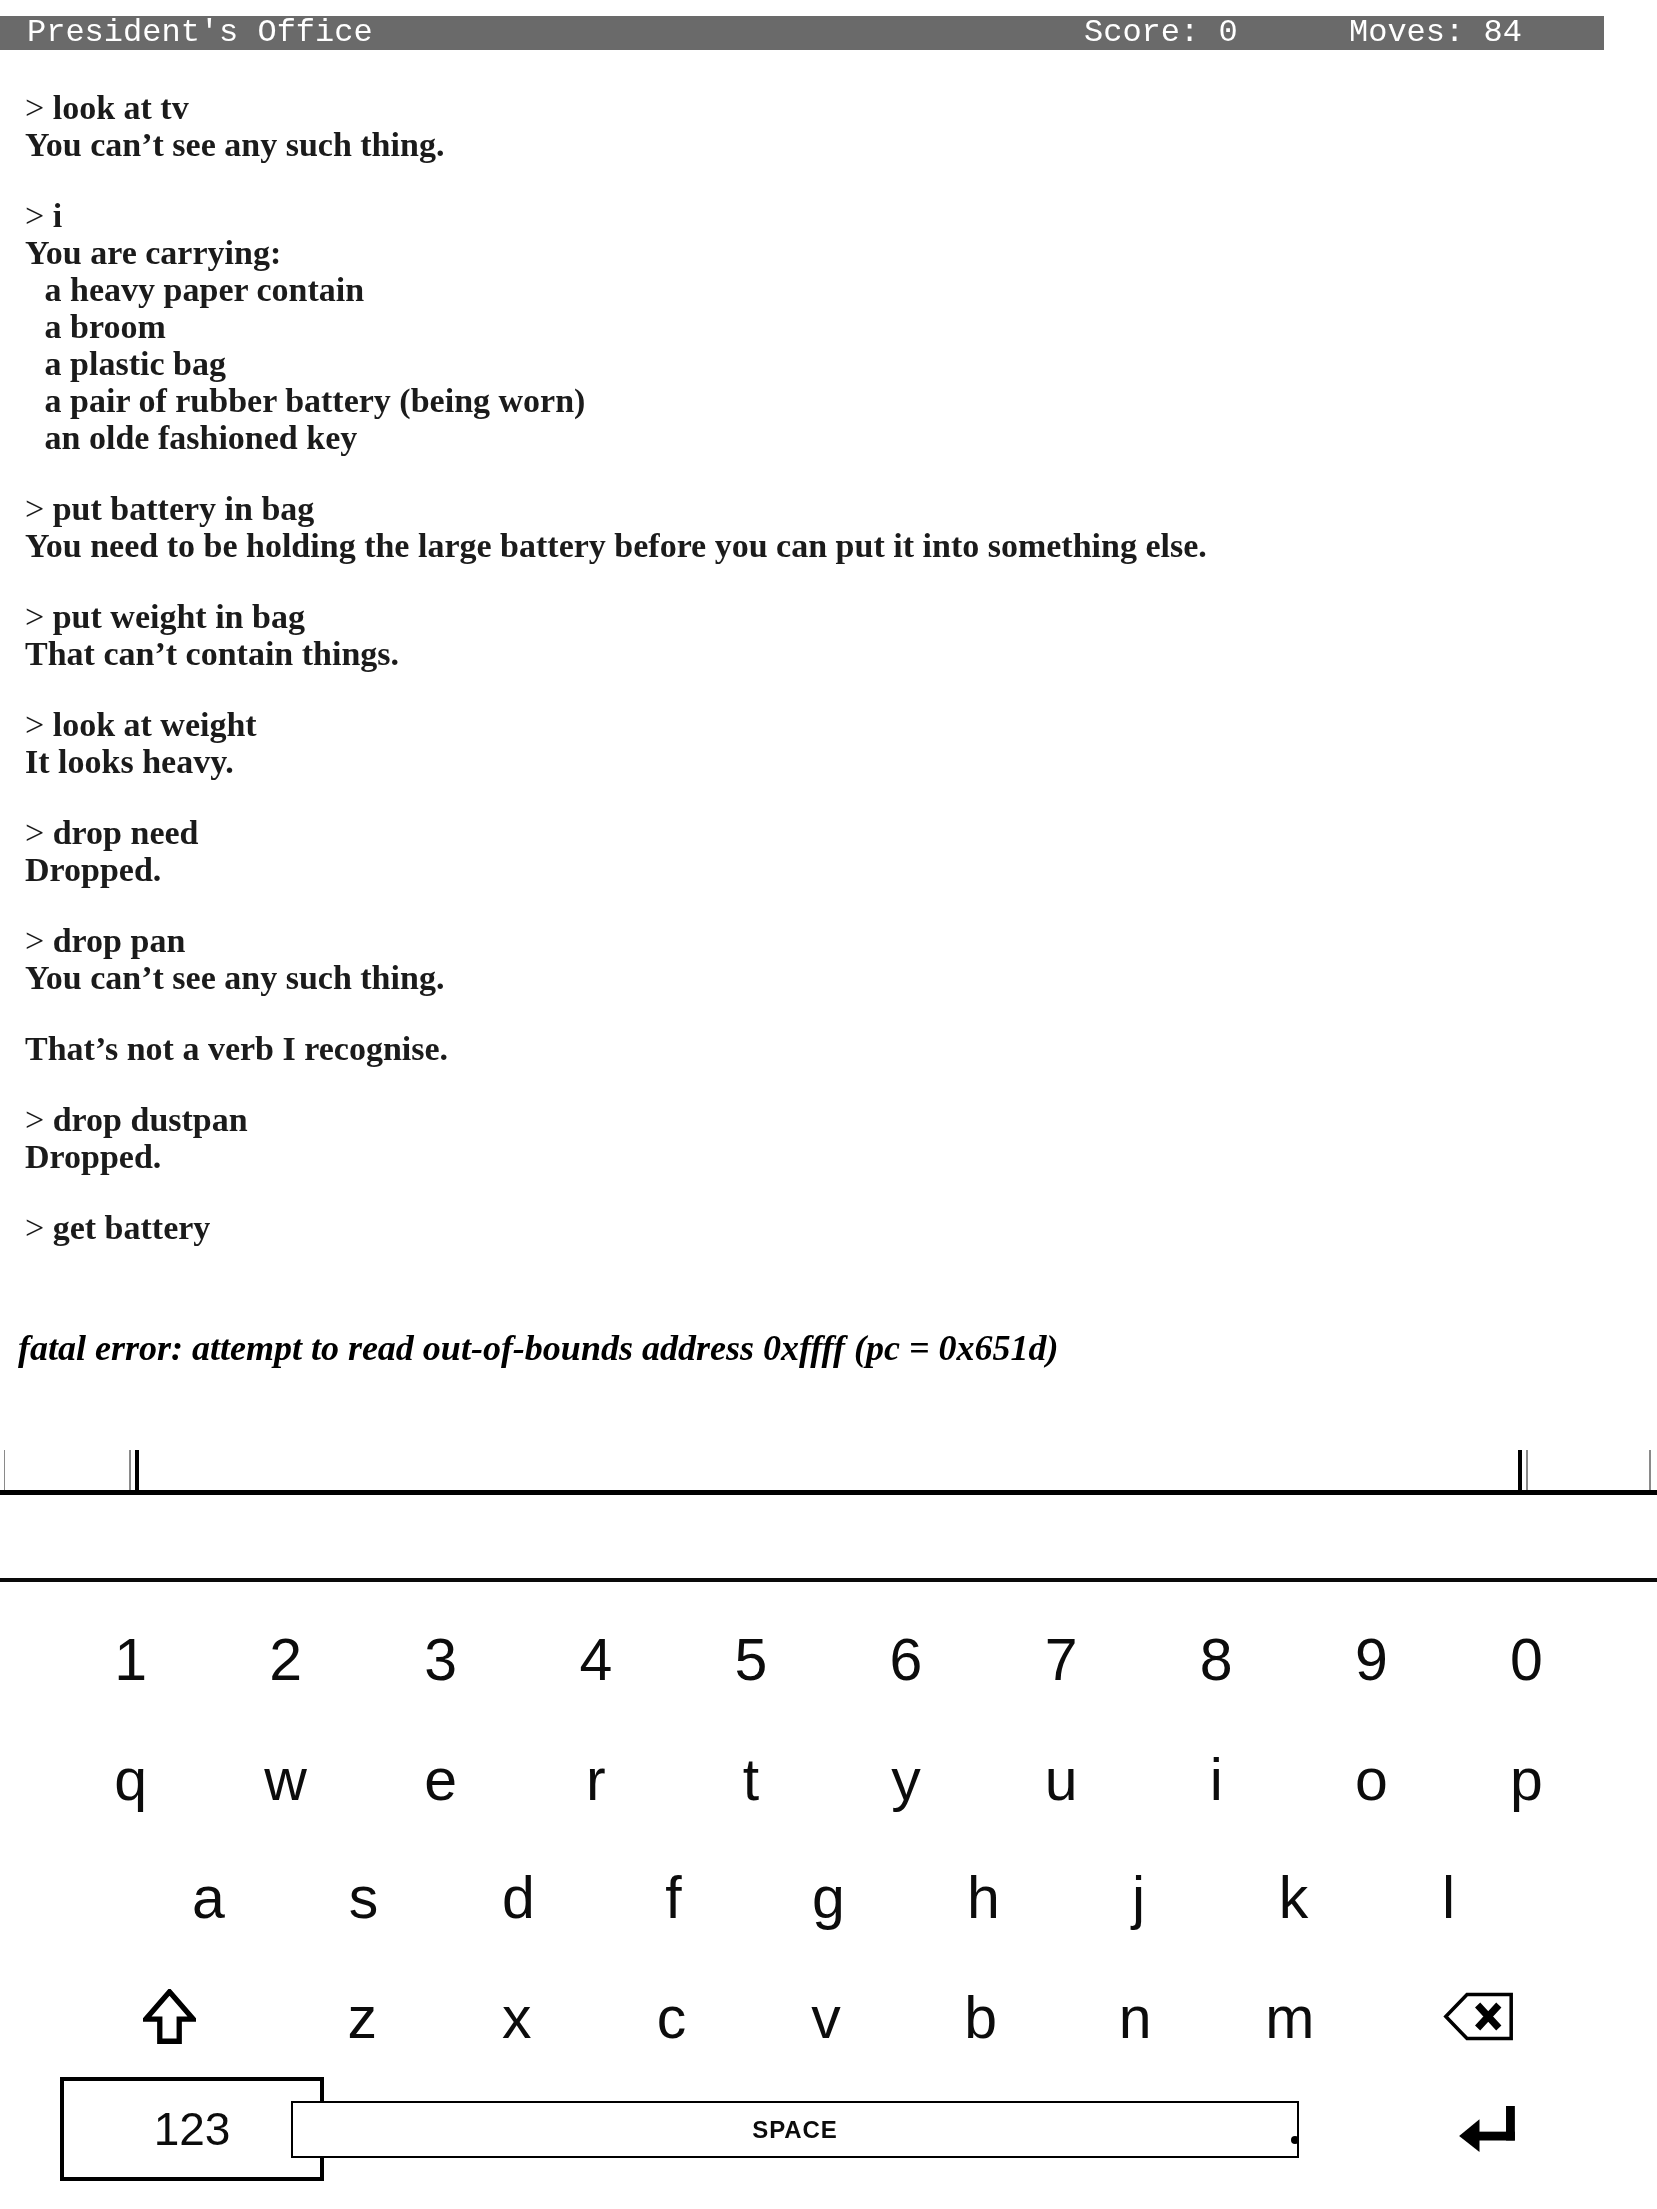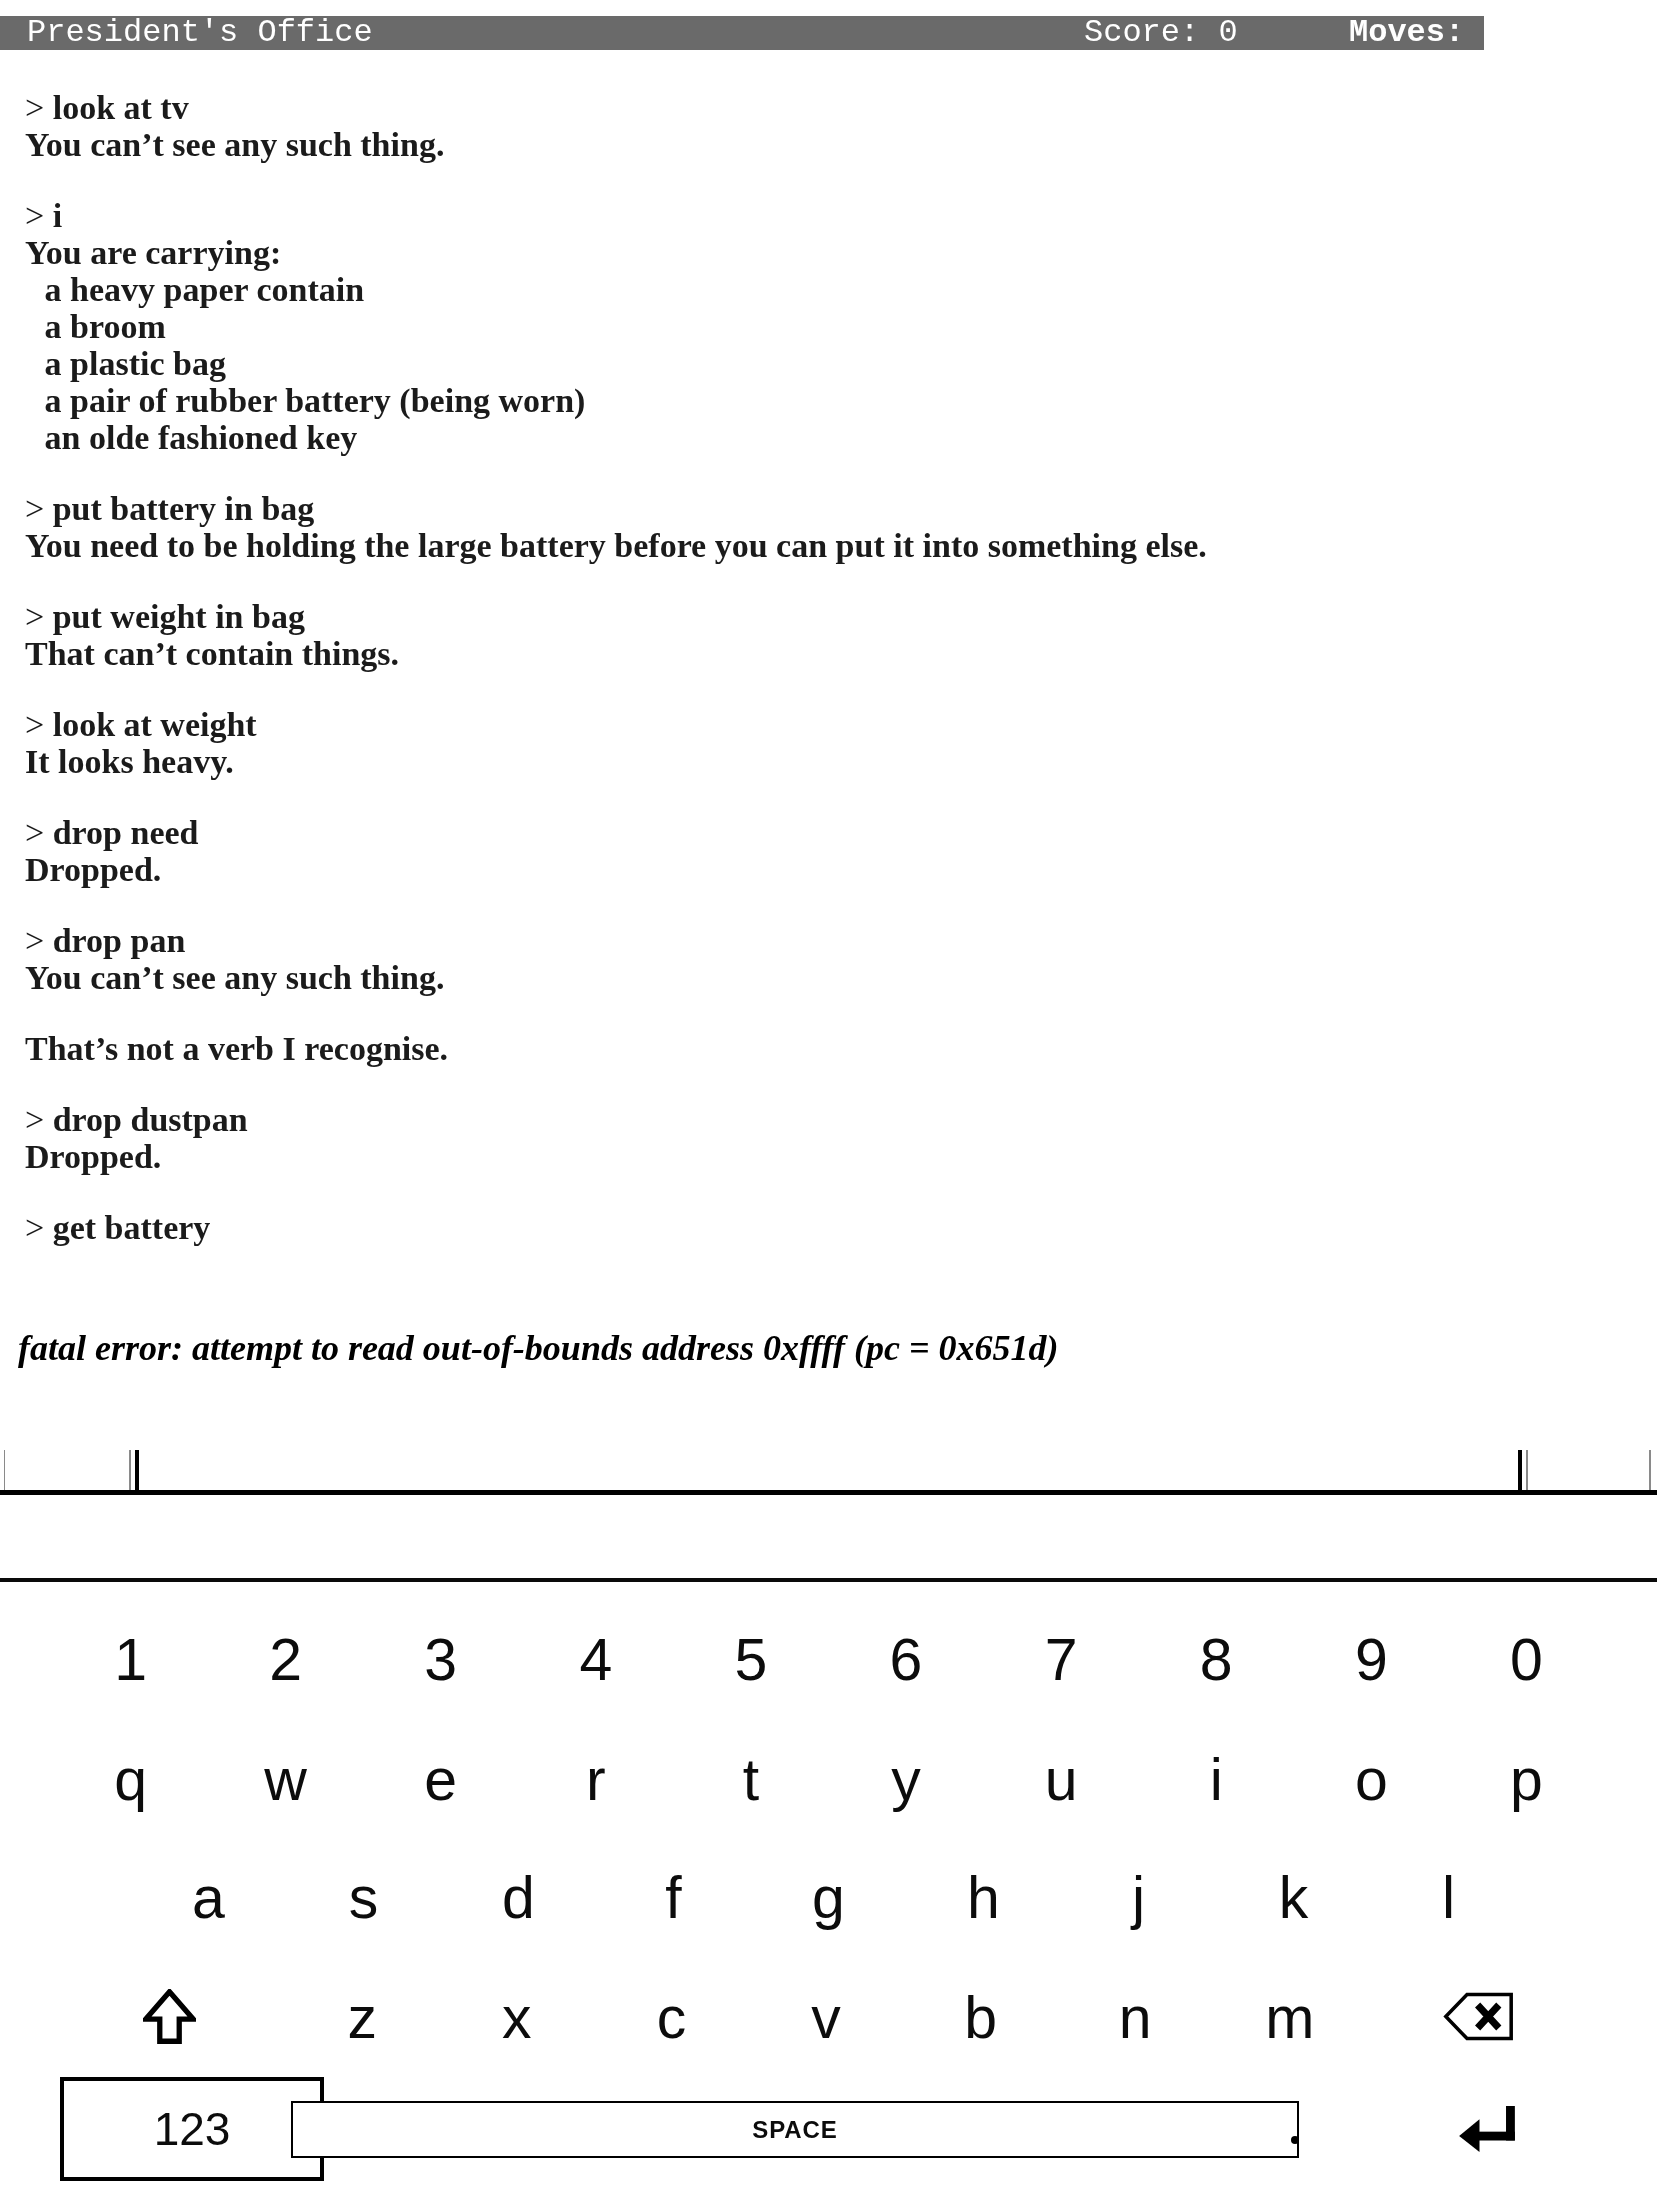--- a/index.html
+++ b/index.html
@@ -1,25 +1,25 @@
 <!DOCTYPE html>
 <html style="font-size:14.3px"><head>
 <meta charset="utf-8">
 <style>
   html,body{margin:0;padding:0;background:#fff;}
   .screen{position:relative;width:1657px;height:2210px;background:#ffffff;overflow:hidden;
           font-family:"Liberation Serif", serif;color:#1b1b1b;}
 
   
-  .statusbar{position:absolute;left:0;top:16px;width:1484px;height:34px;background:#6a6a6a;
+  .statusbar{position:absolute;left:0;top:16px;width:1604px;height:34px;background:#6a6a6a;
              font-family:"Liberation Mono", monospace;font-size:32px;color:#ffffff;}
   .statusbar span{position:absolute;top:50%;transform:translateY(-52%);white-space:pre;}
   .st-title{left:27px;}
   .st-score{left:1084px;}
-  .st-moves{left:1349px;font-weight:bold;}
+  .st-moves{left:1349px;}
 
   
   .transcript{position:absolute;left:25px;top:89px;width:1586px;
               font-size:34px;line-height:37px;}
   .block{margin:0 0 34px 0;}
   .cmdline .prompt{font-weight:400;}
   .cmdline .cmd{font-weight:700;}
   .resp{font-weight:700;}
   .item{padding-left:19.6px;}
   .fatal{margin-top:84px;margin-left:-7.1px;font-weight:700;font-style:italic;

